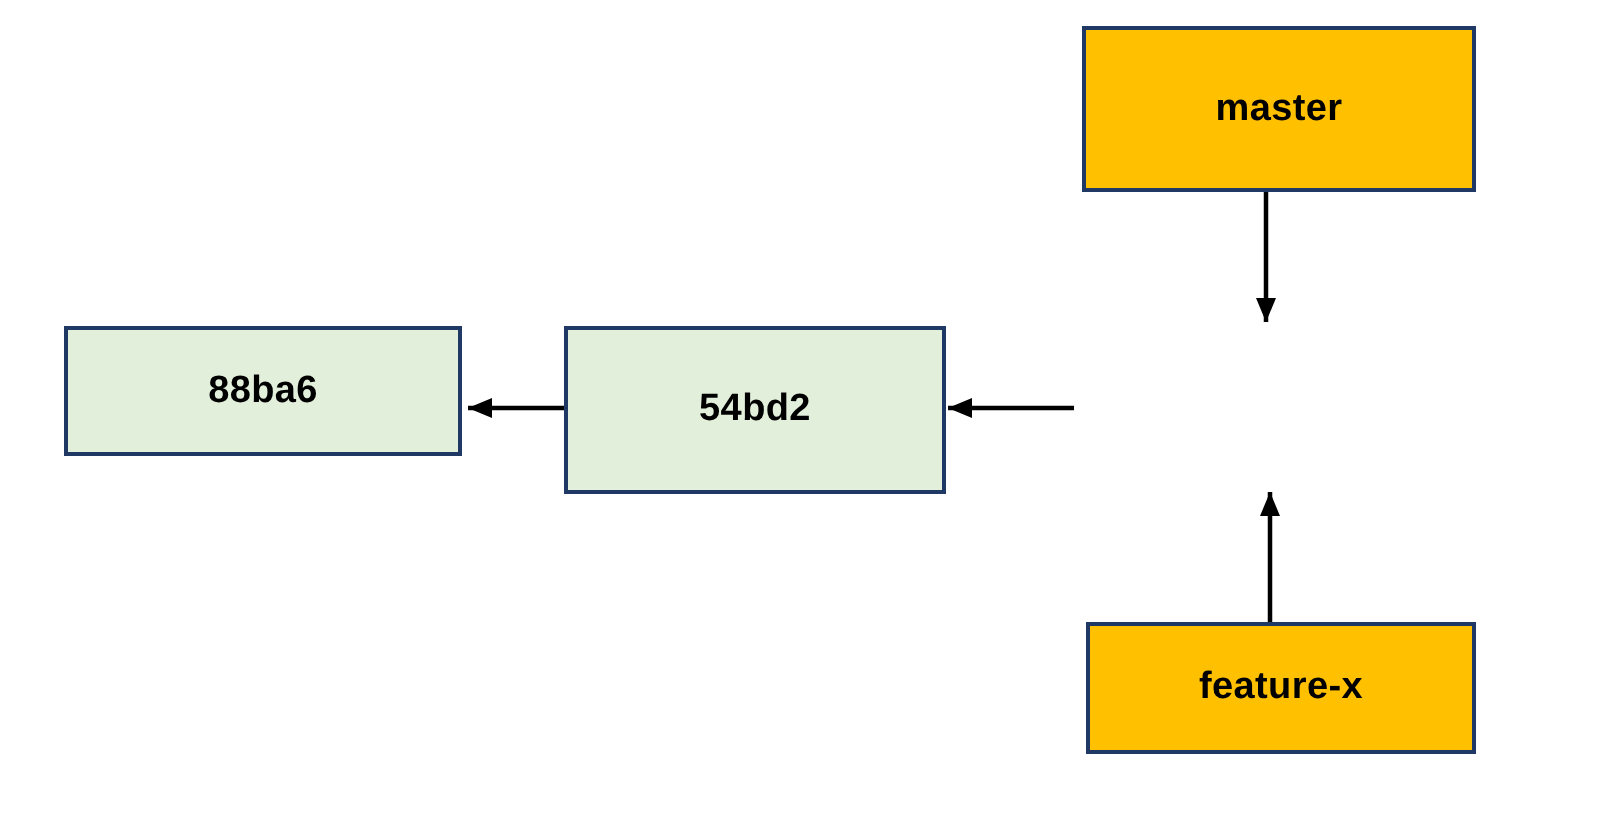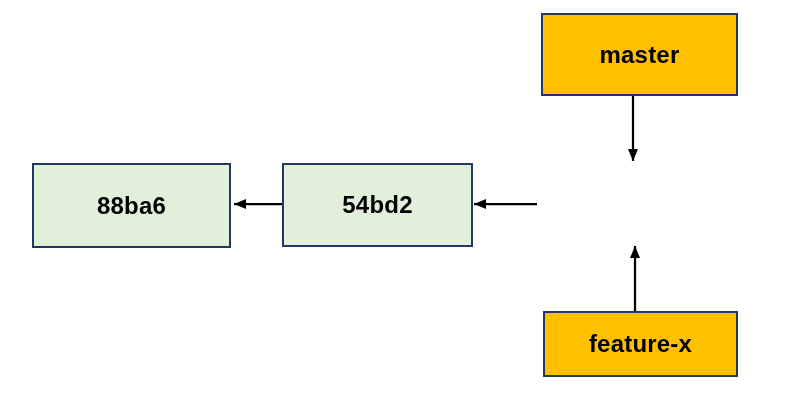--- a/index.html
+++ b/index.html
@@ -10,30 +10,30 @@
     background: #ffffff;
     font-family: "Liberation Sans", sans-serif;
     overflow: hidden;
   }
   .node {
     position: absolute;
     display: flex;
     align-items: center;
     justify-content: center;
     border: 2px solid #1f3864;
-    font-size: 24px;
+    font-size: 19px;
     font-weight: bold;
     color: #000000;
     letter-spacing: 0.2px;
     box-sizing: border-box;
   }
   .node.commit { background: #e2efda; }
   .node.branch { background: #ffc000; }
 
-  .node-88ba6    { left: 32px;  top: 163px; width: 199px; height: 85px; }
+  .node-88ba6    { left: 32px;  top: 163px; width: 199px; height: 65px; }
   .node-54bd2    { left: 282px; top: 163px; width: 191px; height: 84px; }
   .node-f55bc    { left: 537px; top: 163px; width: 194px; height: 82px; }
   .node-master   { left: 541px; top: 13px;  width: 197px; height: 83px; }
   .node-featurex { left: 543px; top: 311px; width: 195px; height: 66px; }
 
   svg.edges {
     position: absolute;
     left: 0; top: 0;
     width: 804px; height: 411px;
     pointer-events: none;

